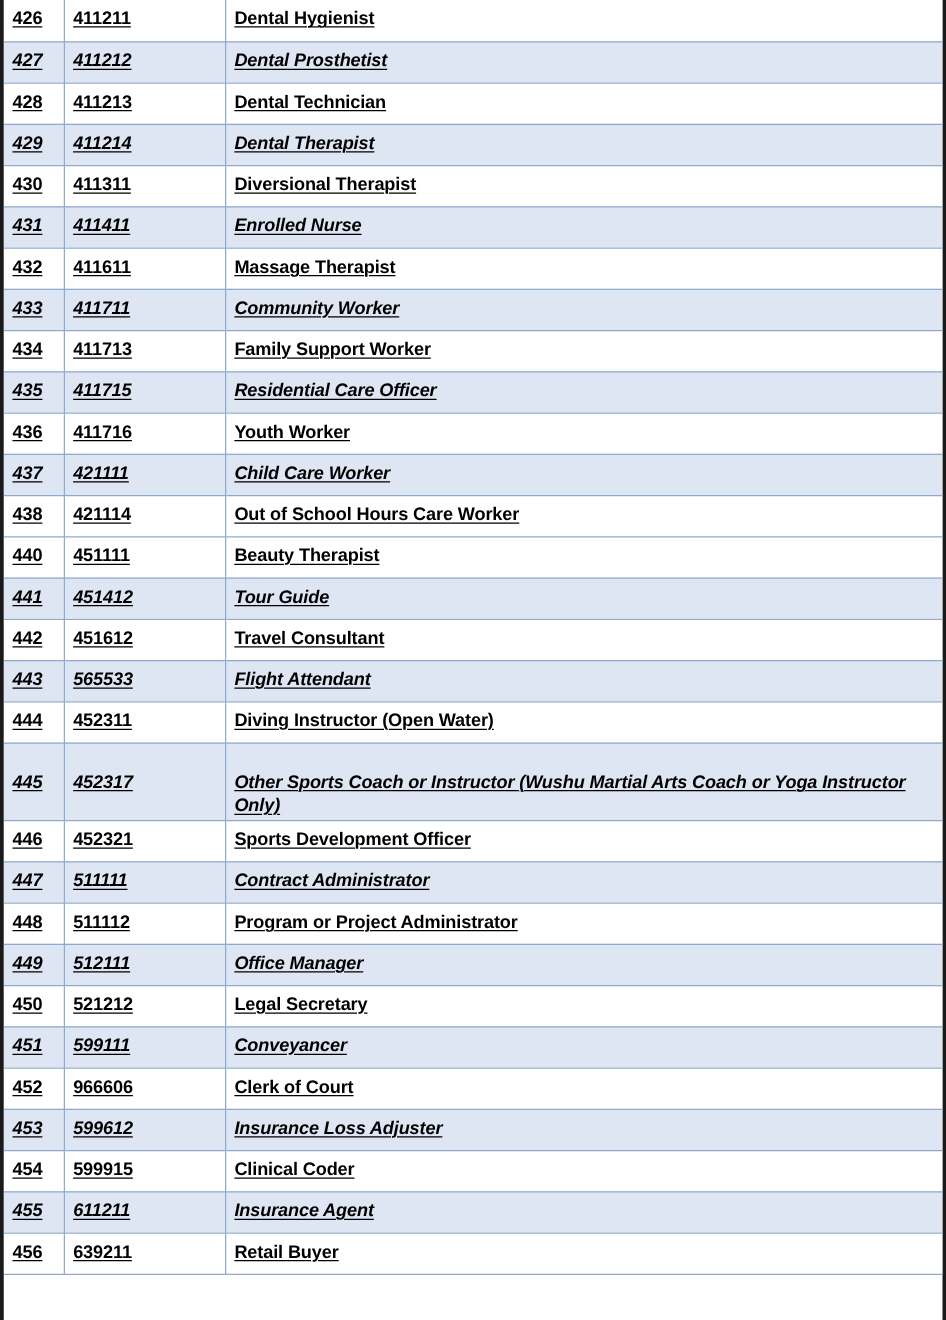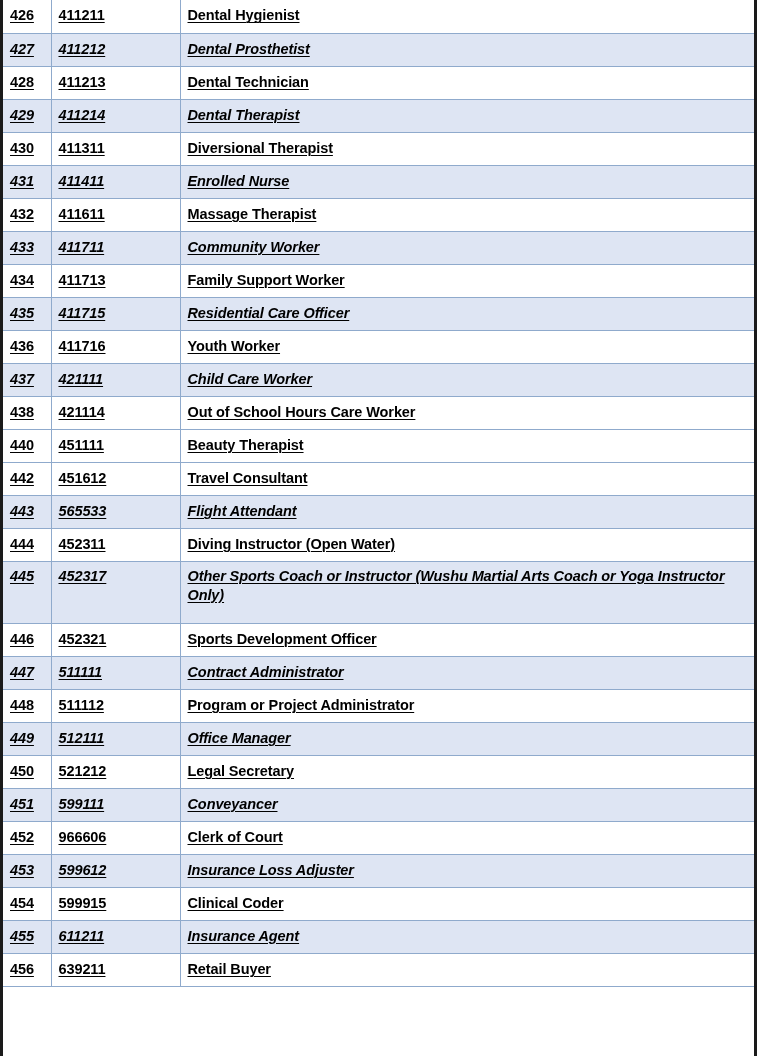--- a/index.html
+++ b/index.html
@@ -69,21 +69,21 @@
   }
   table.occ-table tr.plain td {
     background: #ffffff;
   }
 
   table.occ-table tr.tall {
     height: 62px;
   }
   table.occ-table tr.tall td {
     vertical-align: top;
-    padding-top: 5px;
+    padding-top: 22px;
   }
 
   table.occ-table tr:first-child td {
     border-top: none;
   }
 </style>
 </head>
 <body>
 
 <div id="occupation-table-wrap">
@@ -157,20 +157,25 @@
         <tr class="plain">
           <td class="cell-num"><span class="u">438</span></td>
           <td class="cell-code"><span class="u">421114</span></td>
           <td class="cell-name"><span class="u">Out of School Hours Care Worker</span></td>
         </tr>
         <tr class="plain">
           <td class="cell-num"><span class="u">440</span></td>
           <td class="cell-code"><span class="u">451111</span></td>
           <td class="cell-name"><span class="u">Beauty Therapist</span></td>
         </tr>
+        <tr class="shaded">
+          <td class="cell-num"><span class="u">441</span></td>
+          <td class="cell-code"><span class="u">451412</span></td>
+          <td class="cell-name"><span class="u">Tour Guide</span></td>
+        </tr>
         <tr class="plain">
           <td class="cell-num"><span class="u">442</span></td>
           <td class="cell-code"><span class="u">451612</span></td>
           <td class="cell-name"><span class="u">Travel Consultant</span></td>
         </tr>
         <tr class="shaded">
           <td class="cell-num"><span class="u">443</span></td>
           <td class="cell-code"><span class="u">565533</span></td>
           <td class="cell-name"><span class="u">Flight Attendant</span></td>
         </tr>

